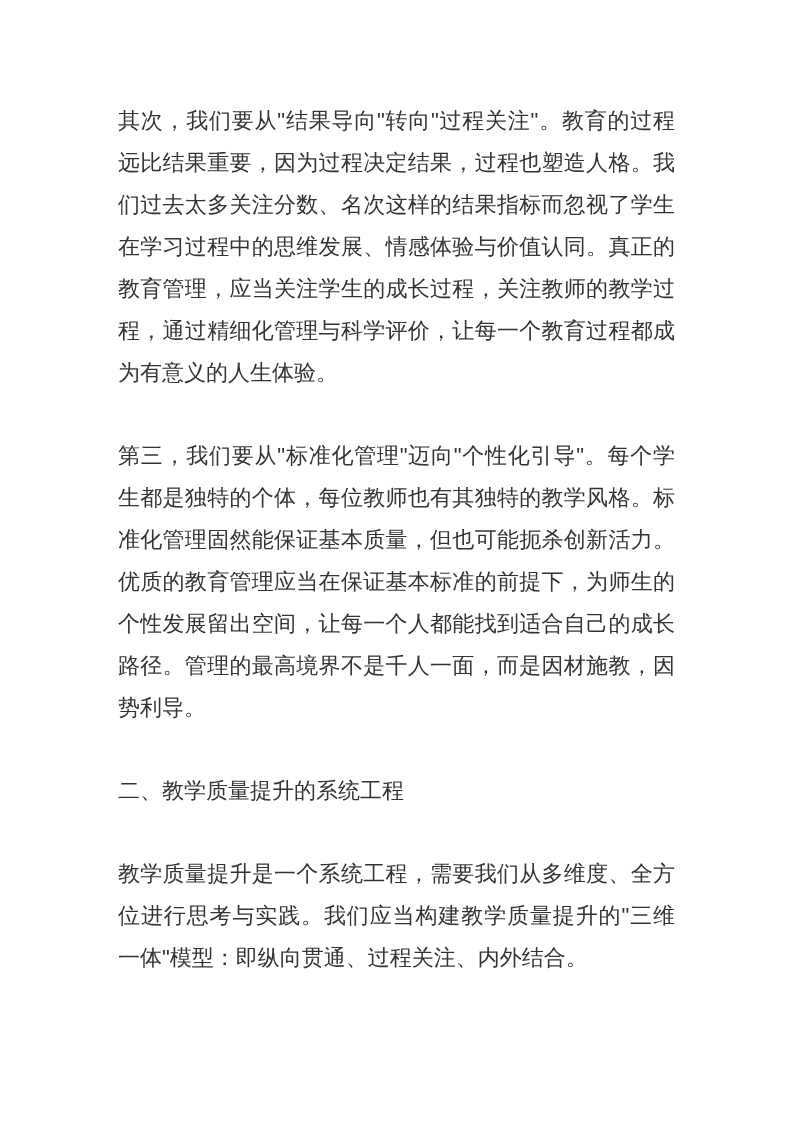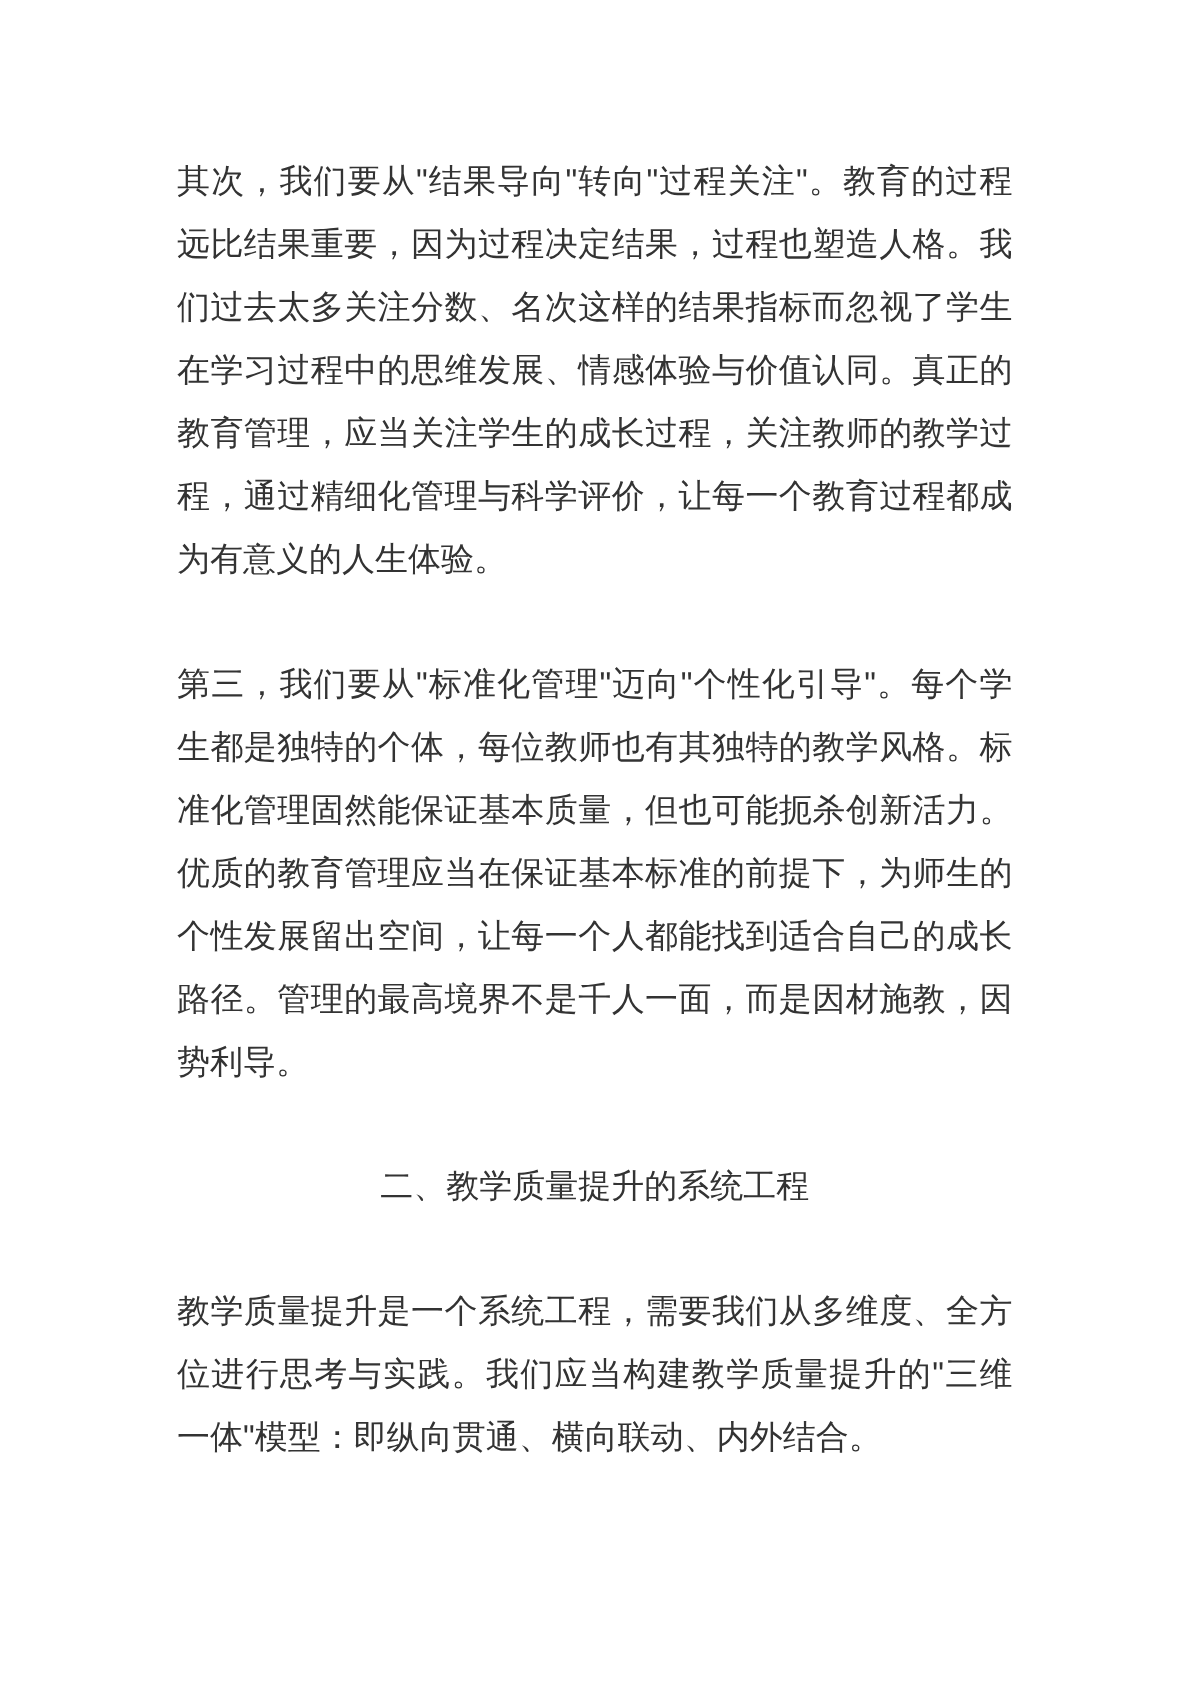--- a/index.html
+++ b/index.html
@@ -22,27 +22,27 @@
     line-height: 42px;
     color: #333333;
     text-align: justify;
   }
   .doc-body p {
     margin: 0 0 41px 0;
     font-weight: 400;
   }
   .doc-body p.heading {
     font-weight: 400;
-    text-align: center;
+    text-align: left;
     margin-top: 28px;
   }
 </style>
 </head>
 <body>
 
 <div class="page">
   <div class="doc-body">
     <p>其次，我们要从"结果导向"转向"过程关注"。教育的过程远比结果重要，因为过程决定结果，过程也塑造人格。我们过去太多关注分数、名次这样的结果指标而忽视了学生在学习过程中的思维发展、情感体验与价值认同。真正的教育管理，应当关注学生的成长过程，关注教师的教学过程，通过精细化管理与科学评价，让每一个教育过程都成为有意义的人生体验。</p>
     <p>第三，我们要从"标准化管理"迈向"个性化引导"。每个学生都是独特的个体，每位教师也有其独特的教学风格。标准化管理固然能保证基本质量，但也可能扼杀创新活力。优质的教育管理应当在保证基本标准的前提下，为师生的个性发展留出空间，让每一个人都能找到适合自己的成长路径。管理的最高境界不是千人一面，而是因材施教，因势利导。</p>
     <p class="heading">二、教学质量提升的系统工程</p>
-    <p>教学质量提升是一个系统工程，需要我们从多维度、全方位进行思考与实践。我们应当构建教学质量提升的"三维一体"模型：即纵向贯通、横向联动、内外结合。</p>
+    <p>教学质量提升是一个系统工程，需要我们从多维度、全方位进行思考与实践。我们应当构建教学质量提升的"三维一体"模型：即纵向贯通、过程关注、内外结合。</p>
   </div>
 </div>
 
 </body></html>

